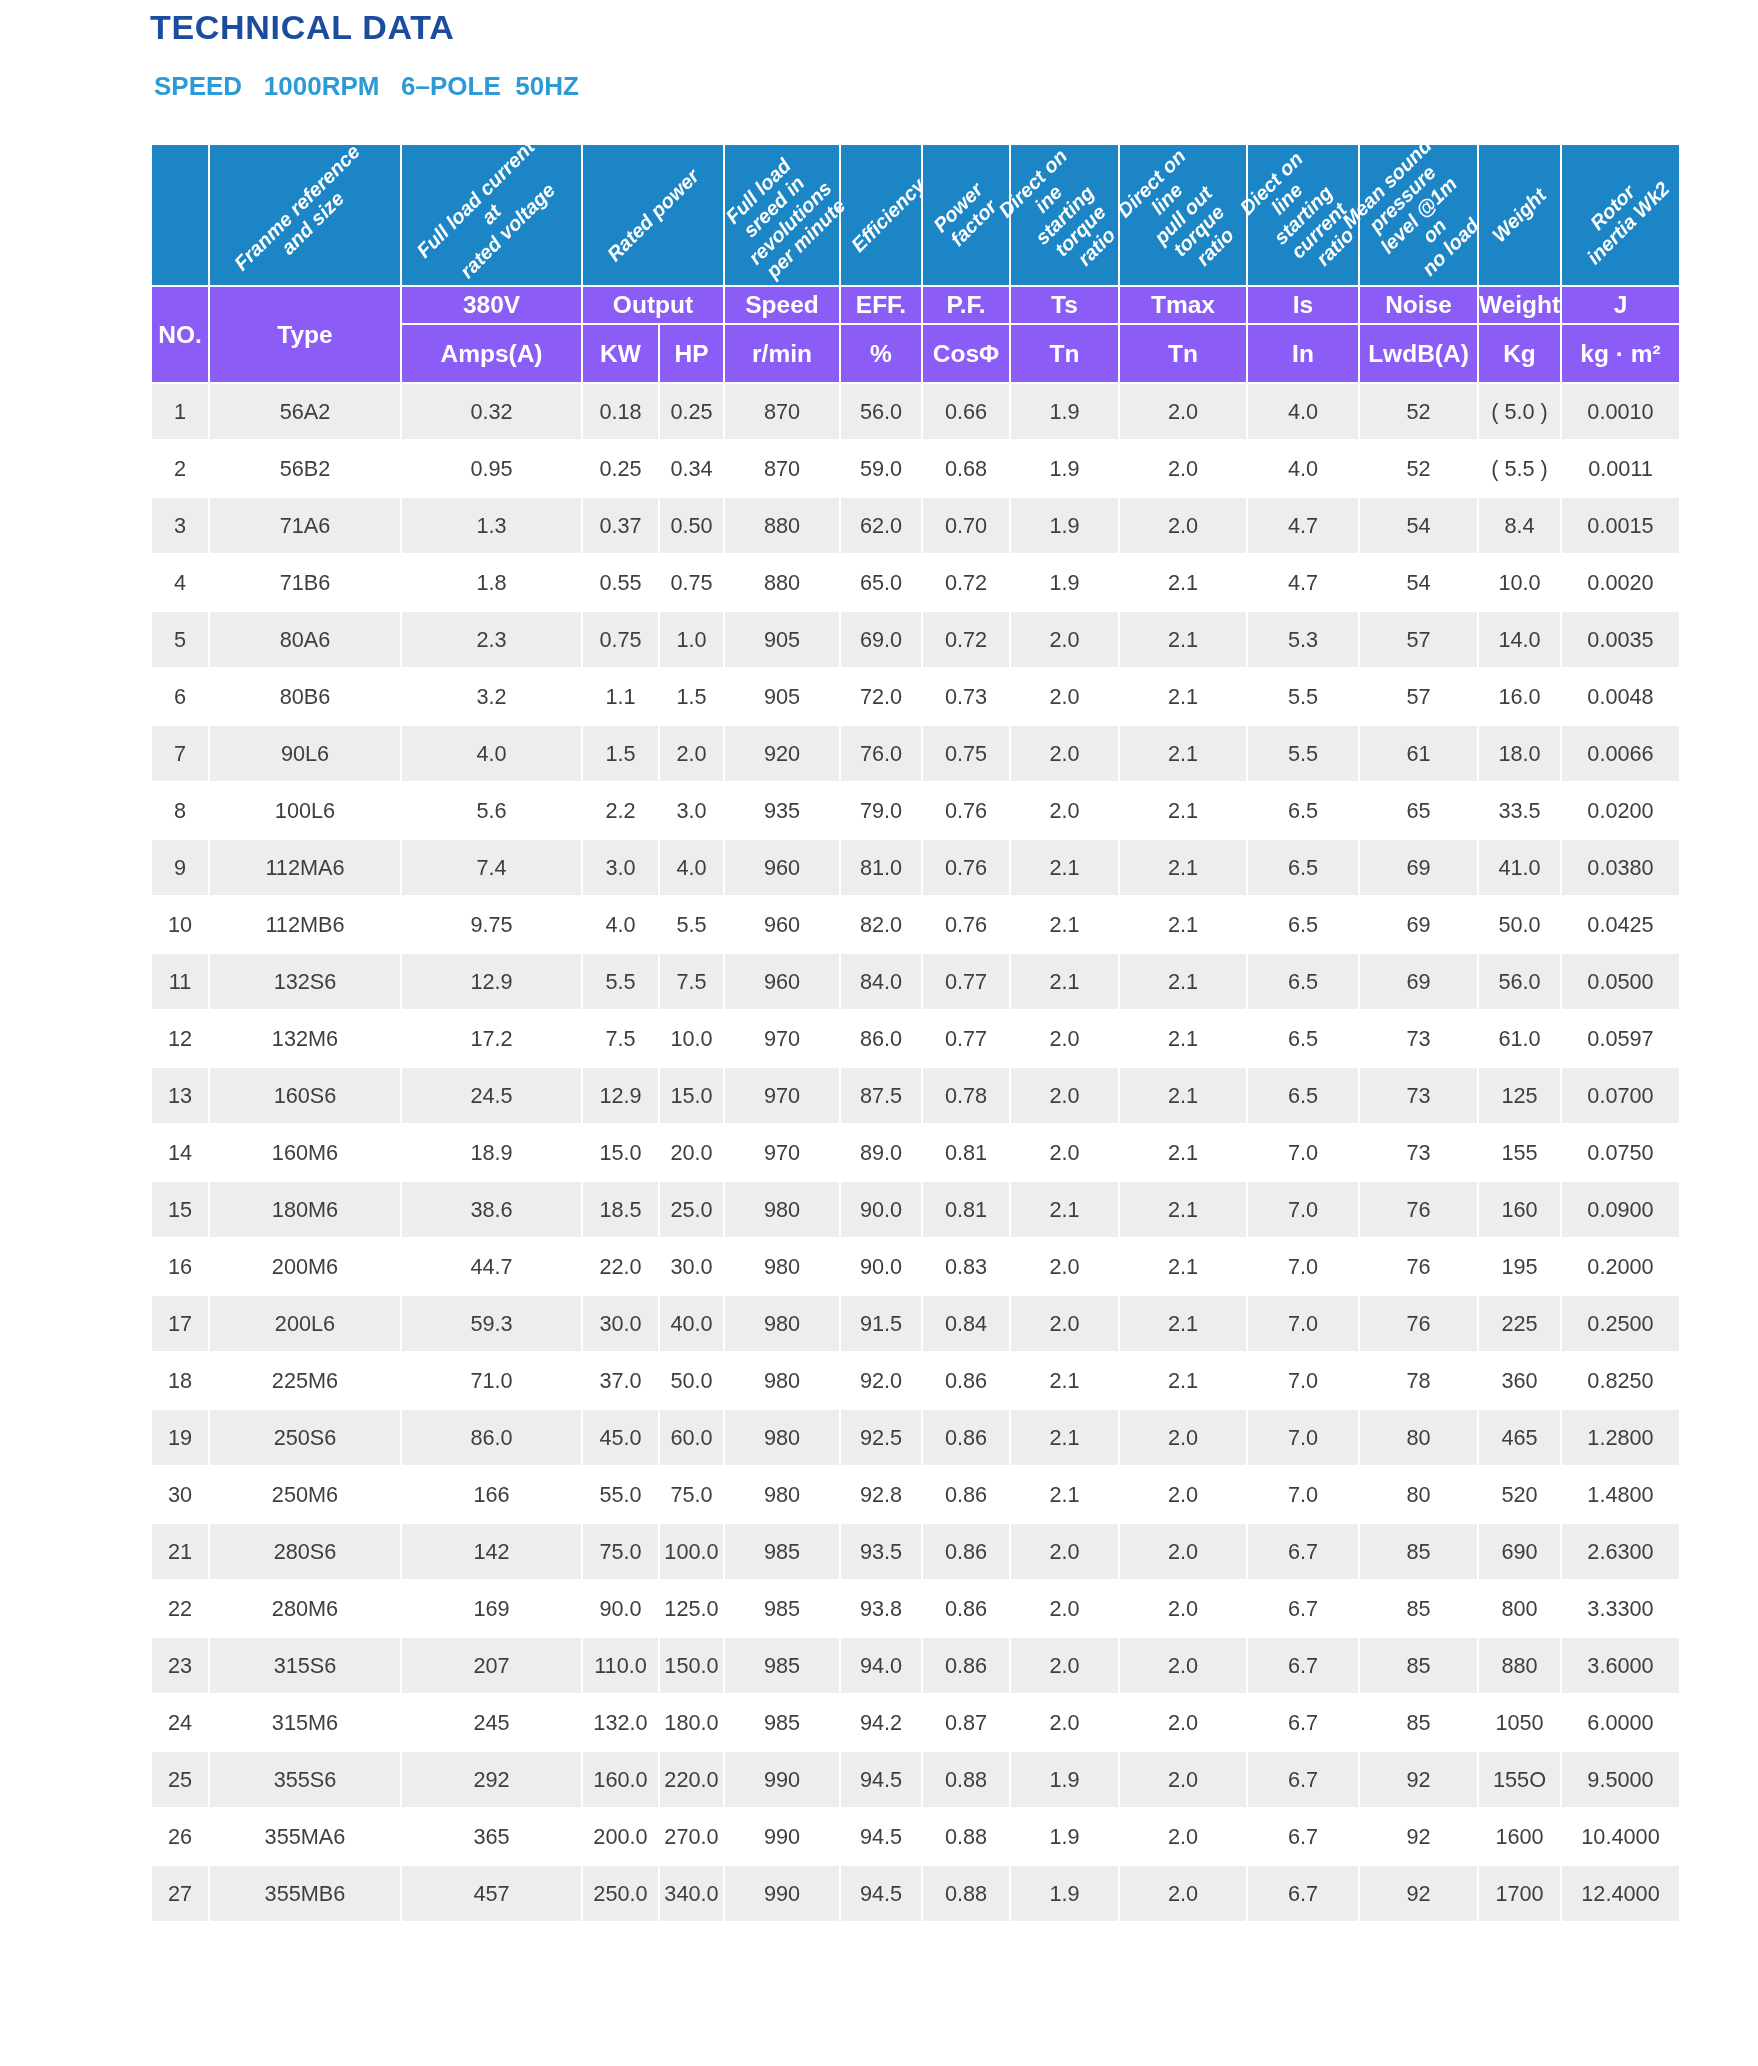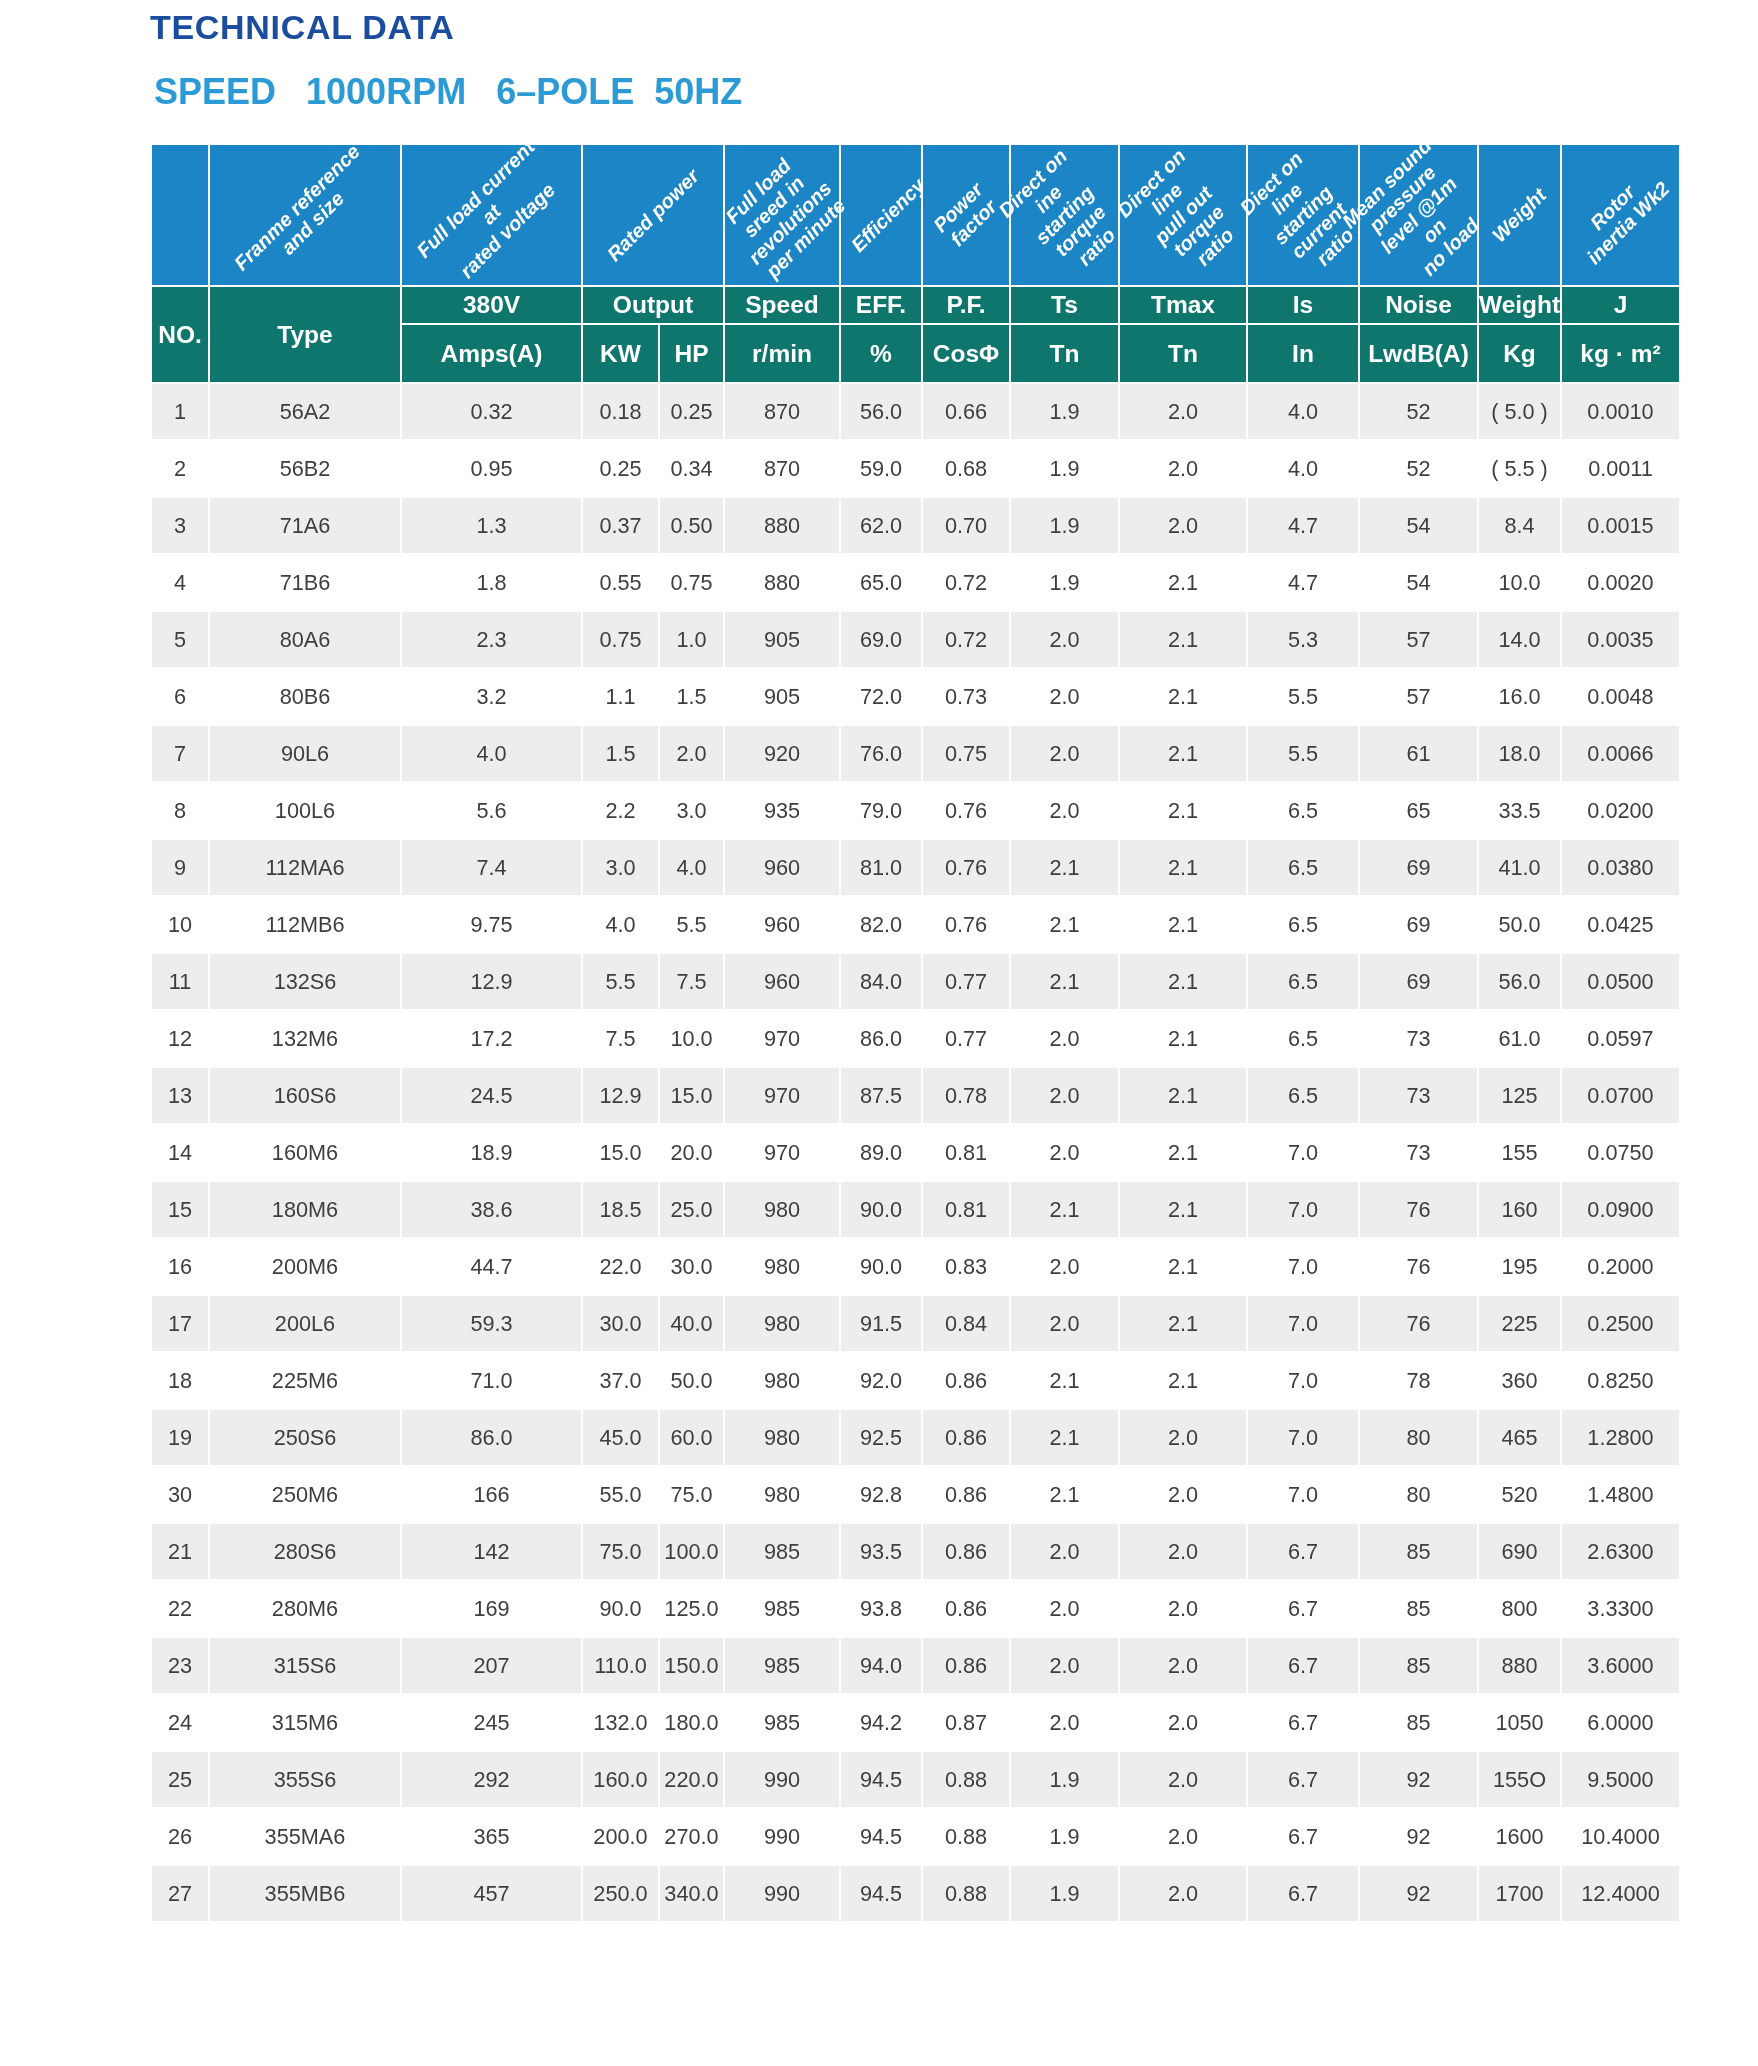--- a/index.html
+++ b/index.html
@@ -9,21 +9,21 @@
     font-family: "Liberation Sans", sans-serif;
     position: relative;
   }
   .page-title {
     position: absolute; left: 150px; top: 8px;
     font-size: 34px; font-weight: bold; letter-spacing: 0.7px;
     color: #1b4c9d; white-space: pre;
   }
   .page-subtitle {
     position: absolute; left: 154px; top: 71px;
-    font-size: 36px; font-weight: bold;
+    font-size: 26px; font-weight: bold;
     color: #2b9ad5; white-space: pre;
   }
   table.tech {
     position: absolute; left: 150px; top: 143px;
     width: 1501px;
     table-layout: fixed;
     border-collapse: separate;
     border-spacing: 2.8px 2.1px;
   }
   td { padding: 0; margin: 0; }
@@ -38,21 +38,21 @@
     display: inline-block;
     transform: rotate(-45deg);
     white-space: pre-line;
     color: #ffffff;
     font-weight: bold; font-style: italic;
     font-size: 20px; line-height: 1.12;
     text-align: center;
   }
   
   tr.sub-top td, tr.sub-bot td {
-    background: #0f766e;
+    background: #8b5cf6;
     color: #ffffff; font-weight: bold;
     text-align: center; vertical-align: middle;
     font-size: 24.5px;
   }
   tr.sub-top td { height: 36px; }
   tr.sub-bot td { height: 57px; }
   td.span-cell { font-size: 26px; }
   
   tr.data td {
     height: 55px;

